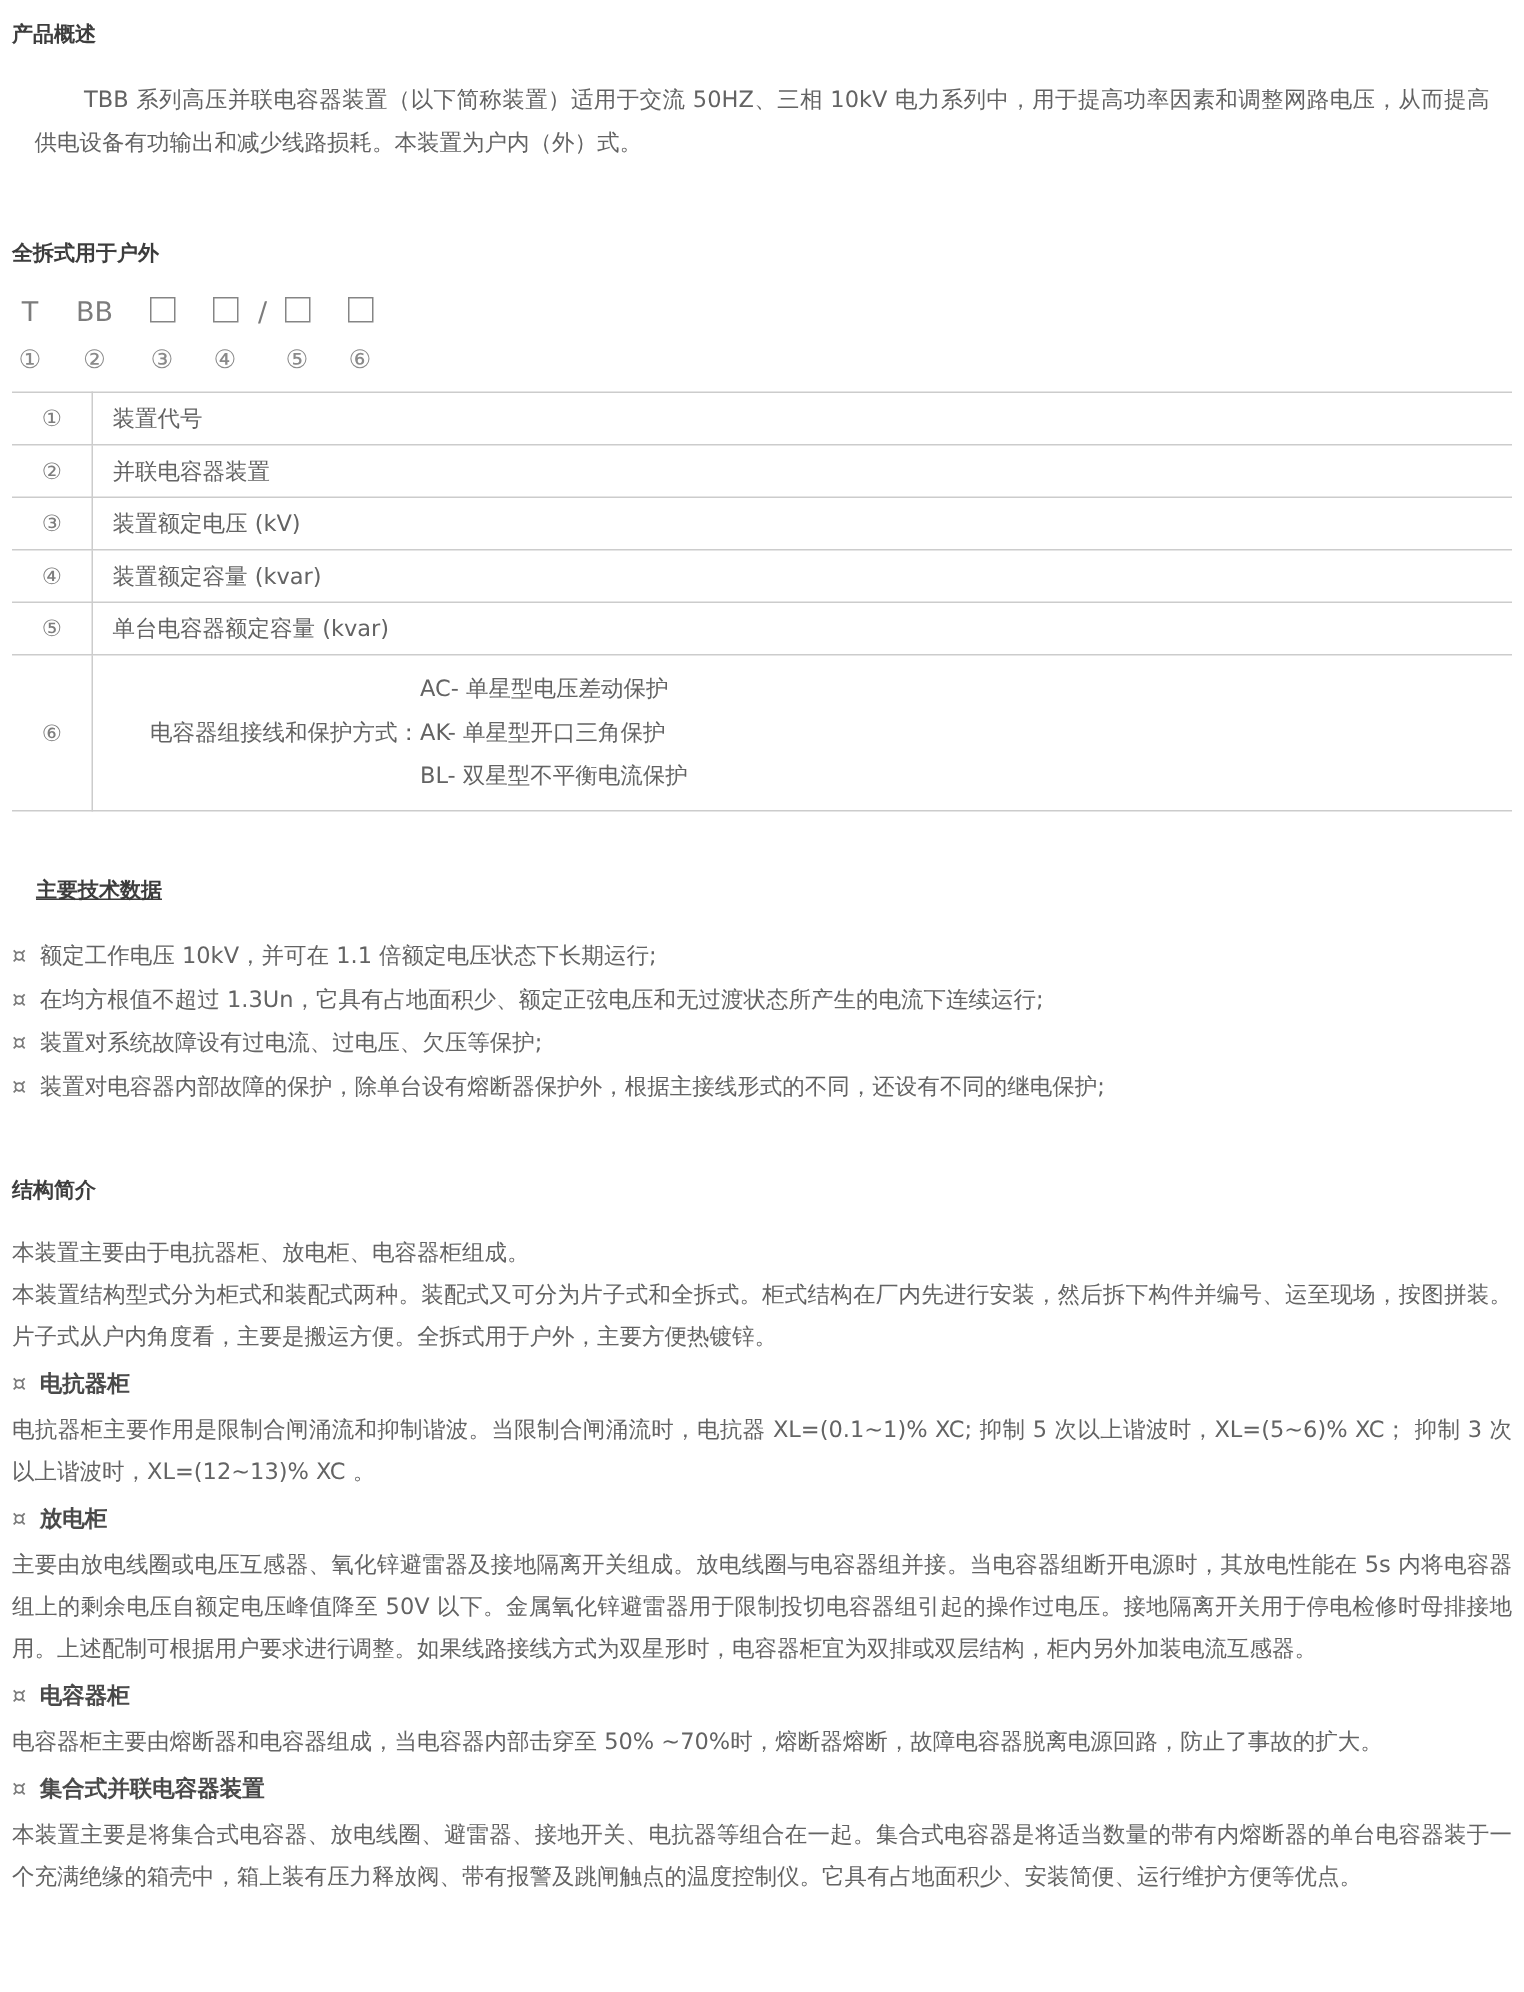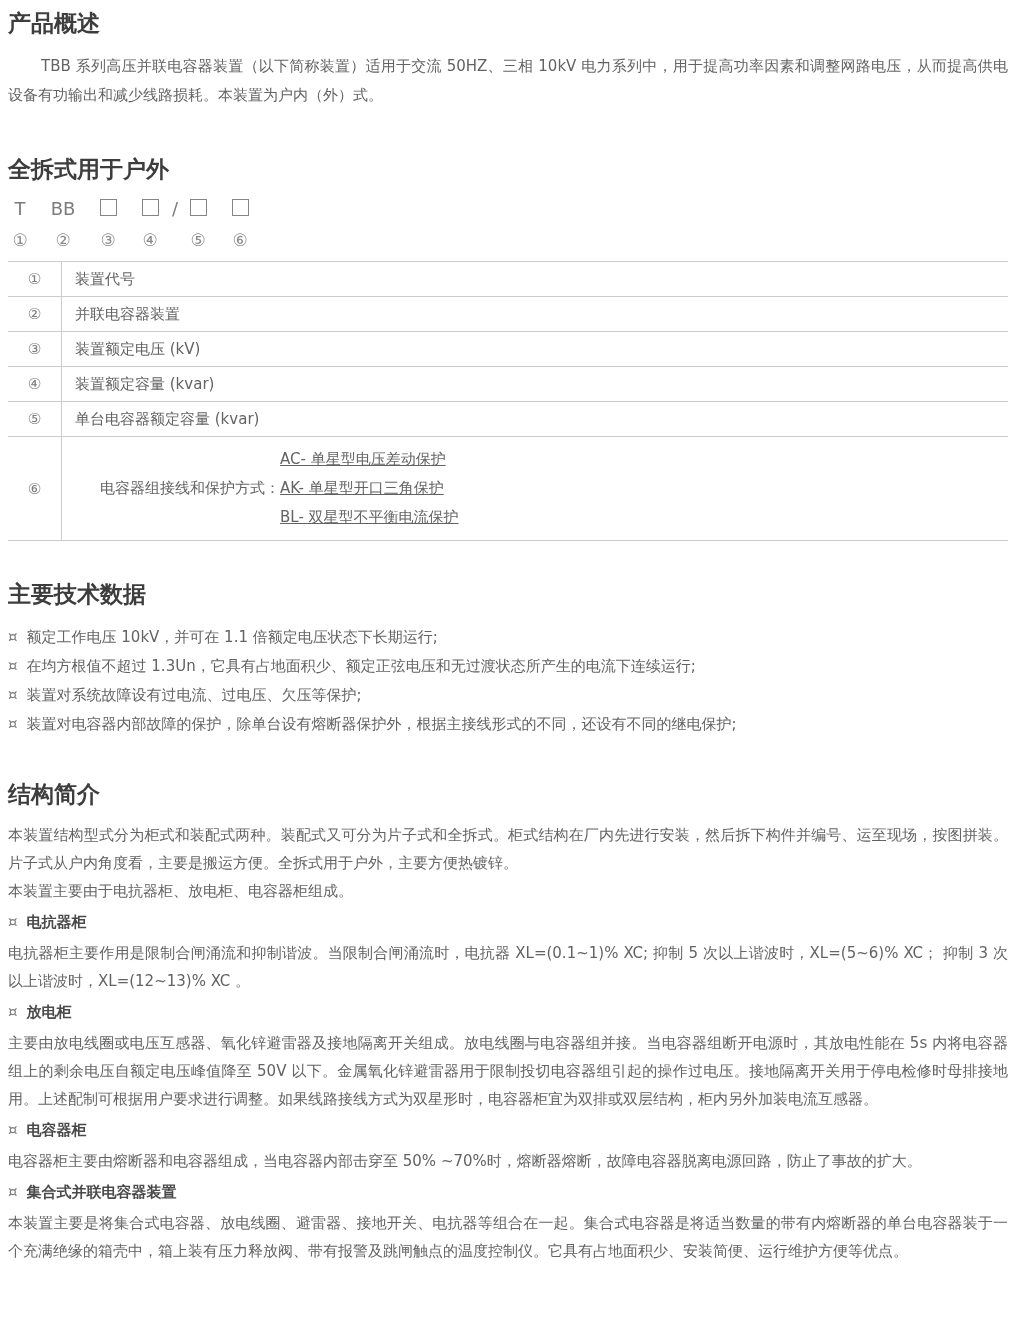--- a/index.html
+++ b/index.html
@@ -10,32 +10,32 @@
   body {
     width: 1016px;
     font-family: "DejaVu Sans", "Liberation Sans", sans-serif;
     color: #636363;
     font-size: 15px;
   }
   .page {
     padding: 8px 8px 10px 8px;
   }
   .h2 {
-    font-size: 23px;
+    font-size: 14px;
     font-weight: 700;
     color: #3d3d3d;
     line-height: 26px;
   }
   .sec-overview .h2 { margin: 2px 0 16px 0; }
   .sec-model .h2 { margin: 46px 0 16px 0; }
-  .sec-tech .h2 { margin: 40px 0 16px 0; }
+  .sec-tech .h2 { margin: 40px 0 16px 16px; text-decoration: underline; }
   .sec-structure .h2 { margin: 42px 0 14px 0; }
 
   p.body-par {
-    margin: 0;
+    margin: 15px;
     line-height: 29px;
     text-align: justify;
   }
   .indent-first { text-indent: 33px; }
 
   
   .code-row {
     display: flex;
     align-items: flex-end;
     color: #7c7c7c;
@@ -81,21 +81,21 @@
   td.num-cell {
     width: 53px;
     text-align: center;
     border-right: 1px solid #cccccc;
     color: #7d7d7d;
     font-size: 16px;
   }
   td.desc-cell { padding-left: 13px !important; }
   .protection-flex { display: flex; align-items: center; padding: 5px 0; margin-left: 25px; }
   .protection-label { white-space: nowrap; line-height: 29px; }
-  .protection-options { line-height: 29px; text-decoration: underline; }
+  .protection-options { line-height: 29px; }
 
   
   .bullet-line {
     line-height: 29px;
     margin: 0;
   }
   .bullet-marker { color: #7b7b7b; margin-right: 9px; }
   .tech-list { }
 
   
@@ -184,22 +184,22 @@
     <div class="tech-list">
       <p class="bullet-line"><span class="bullet-marker">¤</span><span>额定工作电压 10kV，并可在 1.1 倍额定电压状态下长期运行;</span></p>
       <p class="bullet-line"><span class="bullet-marker">¤</span><span>在均方根值不超过 1.3Un，它具有占地面积少、额定正弦电压和无过渡状态所产生的电流下连续运行;</span></p>
       <p class="bullet-line"><span class="bullet-marker">¤</span><span>装置对系统故障设有过电流、过电压、欠压等保护;</span></p>
       <p class="bullet-line"><span class="bullet-marker">¤</span><span>装置对电容器内部故障的保护，除单台设有熔断器保护外，根据主接线形式的不同，还设有不同的继电保护;</span></p>
     </div>
   </div>
 
   <div class="sec-structure">
     <div class="h2">结构简介</div>
+    <p class="structure-par">本装置主要由于电抗器柜、放电柜、电容器柜组成。</p>
     <p class="structure-par">本装置结构型式分为柜式和装配式两种。装配式又可分为片子式和全拆式。柜式结构在厂内先进行安装，然后拆下构件并编号、运至现场，按图拼装。片子式从户内角度看，主要是搬运方便。全拆式用于户外，主要方便热镀锌。</p>
-    <p class="structure-par">本装置主要由于电抗器柜、放电柜、电容器柜组成。</p>
 
     <div class="subhead"><span class="bullet-marker">¤</span><span>电抗器柜</span></div>
     <p class="structure-par">电抗器柜主要作用是限制合闸涌流和抑制谐波。当限制合闸涌流时，电抗器 XL=(0.1~1)% XC; 抑制 5 次以上谐波时，XL=(5~6)% XC； 抑制 3 次以上谐波时，XL=(12~13)% XC 。</p>
 
     <div class="subhead"><span class="bullet-marker">¤</span><span>放电柜</span></div>
     <p class="structure-par">主要由放电线圈或电压互感器、氧化锌避雷器及接地隔离开关组成。放电线圈与电容器组并接。当电容器组断开电源时，其放电性能在 5s 内将电容器组上的剩余电压自额定电压峰值降至 50V 以下。金属氧化锌避雷器用于限制投切电容器组引起的操作过电压。接地隔离开关用于停电检修时母排接地用。上述配制可根据用户要求进行调整。如果线路接线方式为双星形时，电容器柜宜为双排或双层结构，柜内另外加装电流互感器。</p>
 
     <div class="subhead"><span class="bullet-marker">¤</span><span>电容器柜</span></div>
     <p class="structure-par">电容器柜主要由熔断器和电容器组成，当电容器内部击穿至 50% ~70%时，熔断器熔断，故障电容器脱离电源回路，防止了事故的扩大。</p>
 

